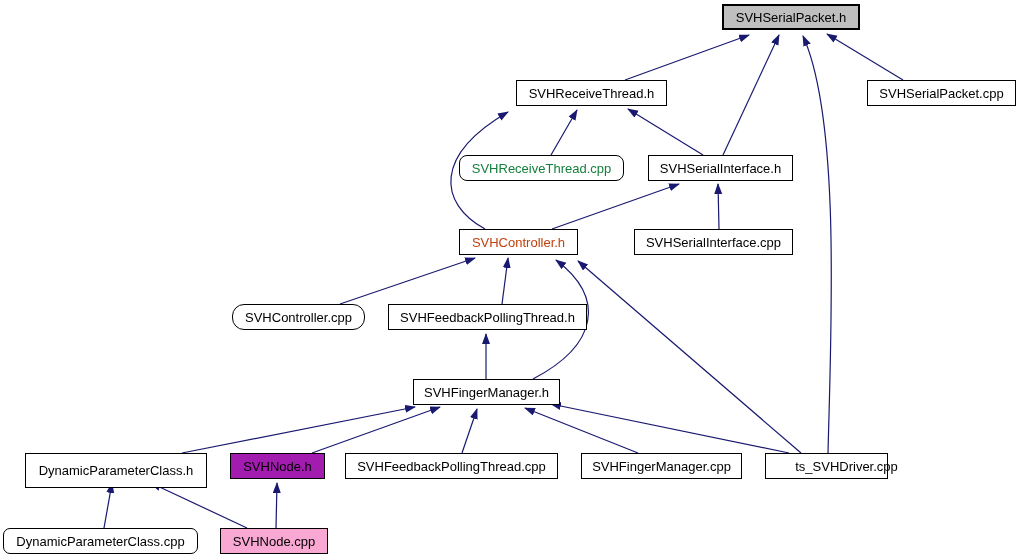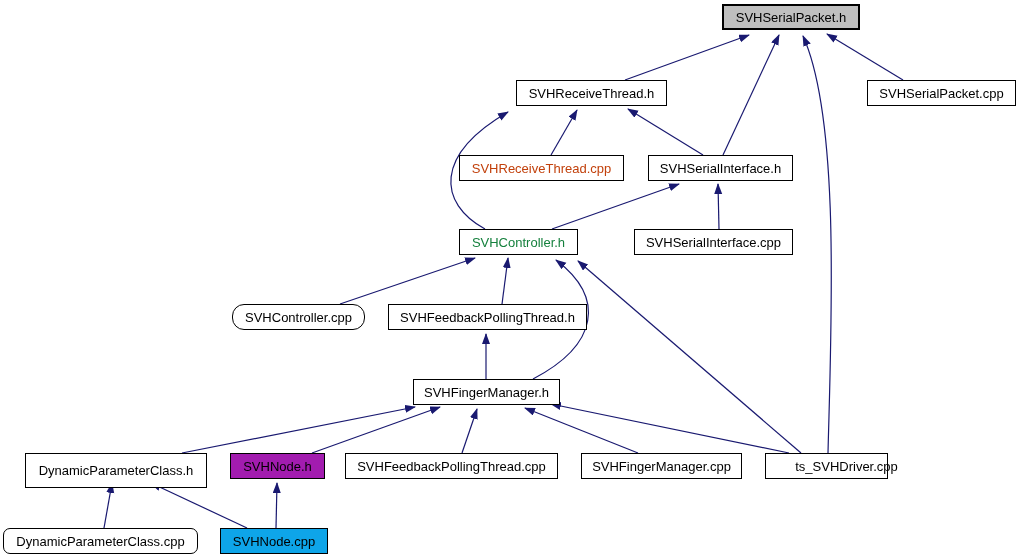--- a/index.html
+++ b/index.html
@@ -54,28 +54,28 @@
       <path d="M 638 453 L 525 408" class="edge" stroke="#191970" marker-end="url(#arrow)"></path>
       <path d="M 789 453 L 551 404" class="edge" stroke="#191970" marker-end="url(#arrow)"></path>
       <path d="M 104 528 L 112 483" class="edge" stroke="#191970" marker-end="url(#arrow)"></path>
       <path d="M 247 528 L 151 483" class="edge" stroke="#191970" marker-end="url(#arrow)"></path>
       <path d="M 276 528 L 277 483" class="edge" stroke="#191970" marker-end="url(#arrow)"></path>
     </svg>
   <div id="nodes-layer">
       <div class="node highlight" style="left: 722px; top: 4px; width: 138px; height: 26px; background: rgb(191, 191, 191); border-color: rgb(0, 0, 0); color: rgb(0, 0, 0);">SVHSerialPacket.h</div>
       <div class="node" style="left: 516px; top: 80px; width: 151px; height: 26px; background: rgb(255, 255, 255); border-color: rgb(0, 0, 0); color: rgb(0, 0, 0);">SVHReceiveThread.h</div>
       <div class="node" style="left: 867px; top: 80px; width: 149px; height: 26px; background: rgb(255, 255, 255); border-color: rgb(0, 0, 0); color: rgb(0, 0, 0);">SVHSerialPacket.cpp</div>
-      <div class="node" style="left: 459px; top: 155px; width: 165px; height: 26px; background: rgb(255, 255, 255); border-color: rgb(0, 0, 0); color: #c2410c;">SVHReceiveThread.cpp</div>
+      <div class="node" style="left: 459px; top: 155px; width: 165px; height: 26px; background: rgb(255, 255, 255); border-color: rgb(0, 0, 0); color: #15803d; border-radius: 8px;">SVHReceiveThread.cpp</div>
       <div class="node" style="left: 648px; top: 155px; width: 145px; height: 26px; background: rgb(255, 255, 255); border-color: rgb(0, 0, 0); color: rgb(0, 0, 0); text-align: right;">SVHSerialInterface.h</div>
-      <div class="node" style="left: 459px; top: 229px; width: 119px; height: 26px; background: rgb(255, 255, 255); border-color: rgb(0, 0, 0); color: #15803d;">SVHController.h</div>
+      <div class="node" style="left: 459px; top: 229px; width: 119px; height: 26px; background: rgb(255, 255, 255); border-color: rgb(0, 0, 0); color: #c2410c;">SVHController.h</div>
       <div class="node" style="left: 634px; top: 229px; width: 159px; height: 26px; background: rgb(255, 255, 255); border-color: rgb(0, 0, 0); color: rgb(0, 0, 0);">SVHSerialInterface.cpp</div>
       <div class="node" style="left: 232px; top: 304px; width: 133px; height: 26px; background: rgb(255, 255, 255); border-color: rgb(0, 0, 0); color: rgb(0, 0, 0); border-radius: 12px;">SVHController.cpp</div>
       <div class="node" style="left: 388px; top: 304px; width: 199px; height: 26px; background: rgb(255, 255, 255); border-color: rgb(0, 0, 0); color: rgb(0, 0, 0);">SVHFeedbackPollingThread.h</div>
       <div class="node" style="left: 413px; top: 379px; width: 147px; height: 26px; background: rgb(255, 255, 255); border-color: rgb(0, 0, 0); color: rgb(0, 0, 0);">SVHFingerManager.h</div>
       <div class="node" style="left: 25px; top: 453px; width: 182px; height: 35px; background: rgb(255, 255, 255); border-color: rgb(0, 0, 0); color: rgb(0, 0, 0);">DynamicParameterClass.h</div>
       <div class="node" style="left: 230px; top: 453px; width: 95px; height: 26px; background: #a21caf; border-color: rgb(0, 0, 0); color: rgb(0, 0, 0);">SVHNode.h</div>
       <div class="node" style="left: 345px; top: 453px; width: 213px; height: 26px; background: rgb(255, 255, 255); border-color: rgb(0, 0, 0); color: rgb(0, 0, 0);">SVHFeedbackPollingThread.cpp</div>
       <div class="node" style="left: 581px; top: 453px; width: 161px; height: 26px; background: rgb(255, 255, 255); border-color: rgb(0, 0, 0); color: rgb(0, 0, 0);">SVHFingerManager.cpp</div>
       <div class="node" style="left: 765px; top: 453px; width: 123px; height: 26px; background: rgb(255, 255, 255); border-color: rgb(0, 0, 0); color: rgb(0, 0, 0); padding-left: 40px;">ts_SVHDriver.cpp</div>
       <div class="node" style="left: 3px; top: 528px; width: 195px; height: 26px; background: rgb(255, 255, 255); border-color: rgb(0, 0, 0); color: rgb(0, 0, 0); border-radius: 7px;">DynamicParameterClass.cpp</div>
-      <div class="node" style="left: 220px; top: 528px; width: 108px; height: 26px; background: #0ea5e9; border-color: rgb(0, 0, 0); color: rgb(0, 0, 0);">SVHNode.cpp</div>
+      <div class="node" style="left: 220px; top: 528px; width: 108px; height: 26px; background: #f9a8d4; border-color: rgb(0, 0, 0); color: rgb(0, 0, 0);">SVHNode.cpp</div>
     </div>
 </div>
 
 </body></html>

